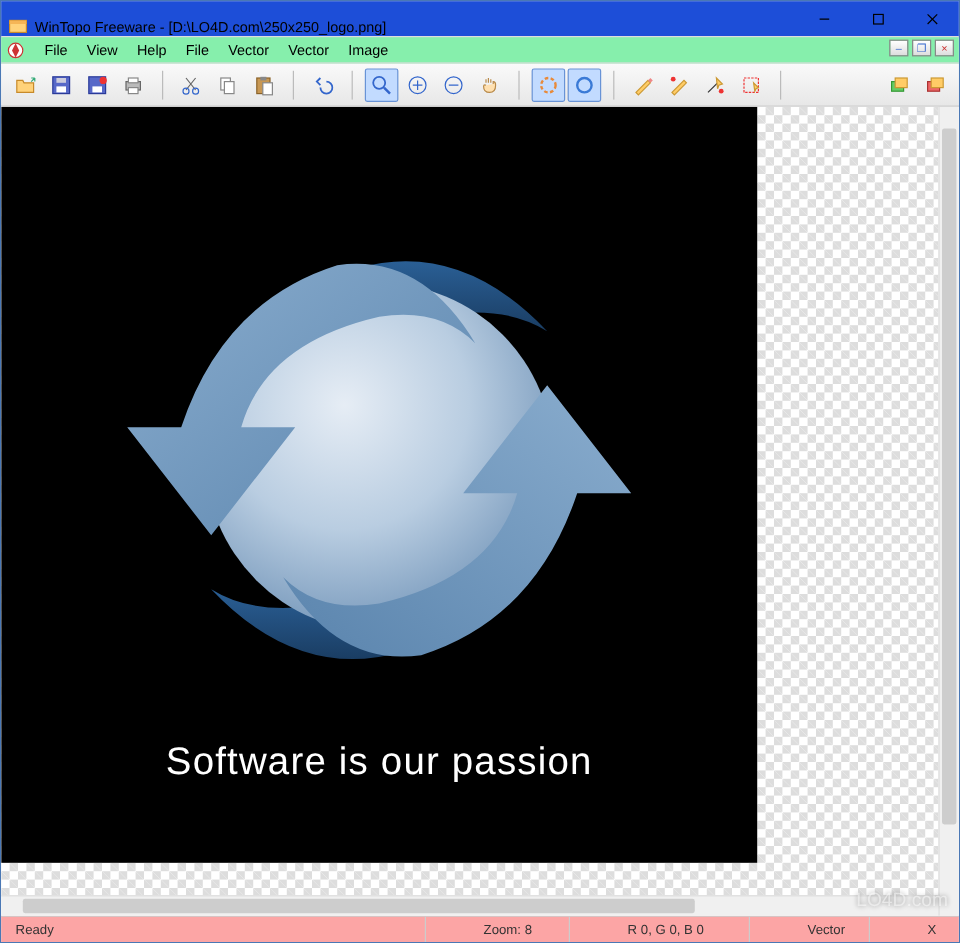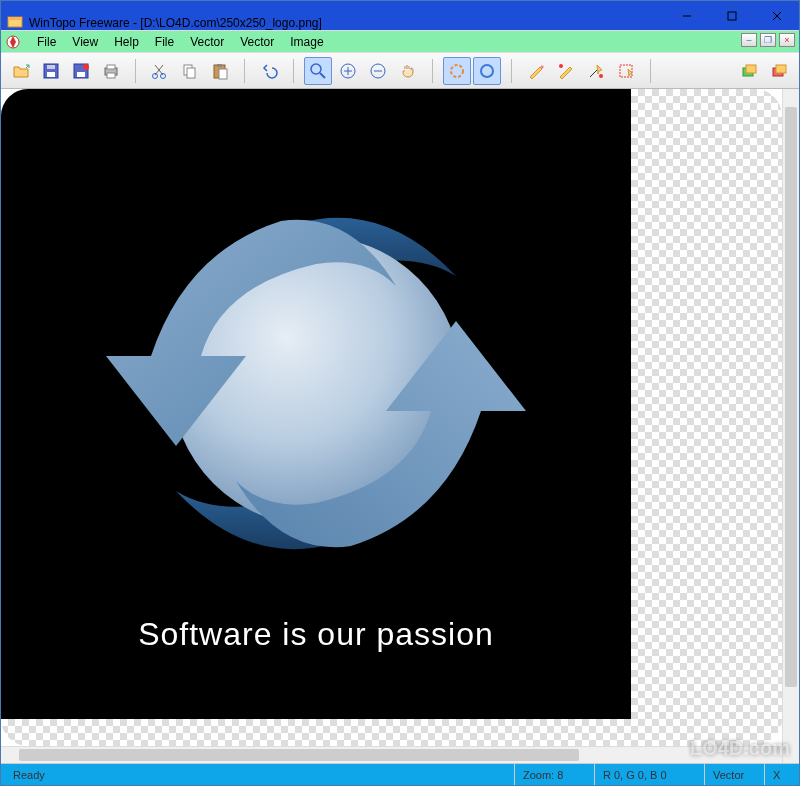--- a/index.html
+++ b/index.html
@@ -45,21 +45,21 @@
   .tb-group { display: flex; align-items: center; gap: 2px; }
   .tb-sep { width: 1px; height: 24px; background: #bbb; margin: 0 6px; }
   .tb-btn {
     width: 28px; height: 28px; border: 1px solid transparent; border-radius: 2px;
     display: flex; align-items: center; justify-content: center; cursor: default;
   }
   .tb-btn.active { background: #c2dbff; border-color: #6893d6; }
 
   .workspace { flex: 1; display: flex; min-height: 0; position: relative; background: #fff; }
   .canvas-wrap { flex: 1; display: flex; flex-direction: column; min-width: 0; }
-  .canvas-scroll { flex: 1; overflow: hidden; position: relative; background-image: linear-gradient(45deg, #ddd 25%, transparent 25%, transparent 75%, #ddd 75%), linear-gradient(45deg, #ddd 25%, #fff 25%, #fff 75%, #ddd 75%); background-size: 14px 14px; background-position: 0 0, 7px 7px; border-radius: 27px; }
+  .canvas-scroll { flex: 1; overflow: hidden; position: relative; background-image: linear-gradient(45deg, #ddd 25%, transparent 25%, transparent 75%, #ddd 75%), linear-gradient(45deg, #ddd 25%, #fff 25%, #fff 75%, #ddd 75%); background-size: 14px 14px; background-position: 0 0, 7px 7px; }
   .image-area {
     position: absolute; left: 0; top: 0; width: 630px; height: 630px;
     background: #000; display: flex; flex-direction: column; align-items: center; justify-content: center;
   }
   .logo-svg { width: 520px; height: 440px; }
   .image-text {
     color: #fff; font-size: 32px; letter-spacing: 1px; font-family: "Segoe UI", sans-serif;
     font-weight: 300; margin-top: 20px; font-stretch: condensed;
   }
   .vscroll {
@@ -71,30 +71,31 @@
   }
   .hscroll {
     height: 17px; background: #f0f0f0; border-top: 1px solid #ddd; position: relative;
   }
   .hscroll .thumb {
     position: absolute; top: 2px; bottom: 2px; left: 18px; width: 560px;
     background: #cdcdcd; border-radius: 2px;
   }
 
   .statusbar {
-    height: 22px; background: #0ea5e9; border-top: 1px solid #ccc;
+    height: 22px; background: #fca5a5; border-top: 1px solid #ccc;
     display: flex; align-items: center; font-size: 11px; color: #333;
     padding: 0 4px;
+    gap: 40px;
   }
   .statusbar .cell { padding: 0 8px; border-right: 1px solid #ccc; height: 100%; display: flex; align-items: center; }
   .statusbar .cell:last-child { border-right: none; }
 
   .watermark {
     position: absolute; right: 10px; bottom: 26px;
-    color: rgba(255,255,255,0.5); font-size: 20px; font-weight: 700;
+    color: rgba(255,255,255,0.5); font-size: 16px; font-weight: 400;
     text-shadow: 0 0 4px rgba(0,0,0,0.4);
   }
 </style>
 </head>
 <body>
 
 <div class="window">
 
   <div class="titlebar">
     <span class="app-icon">

